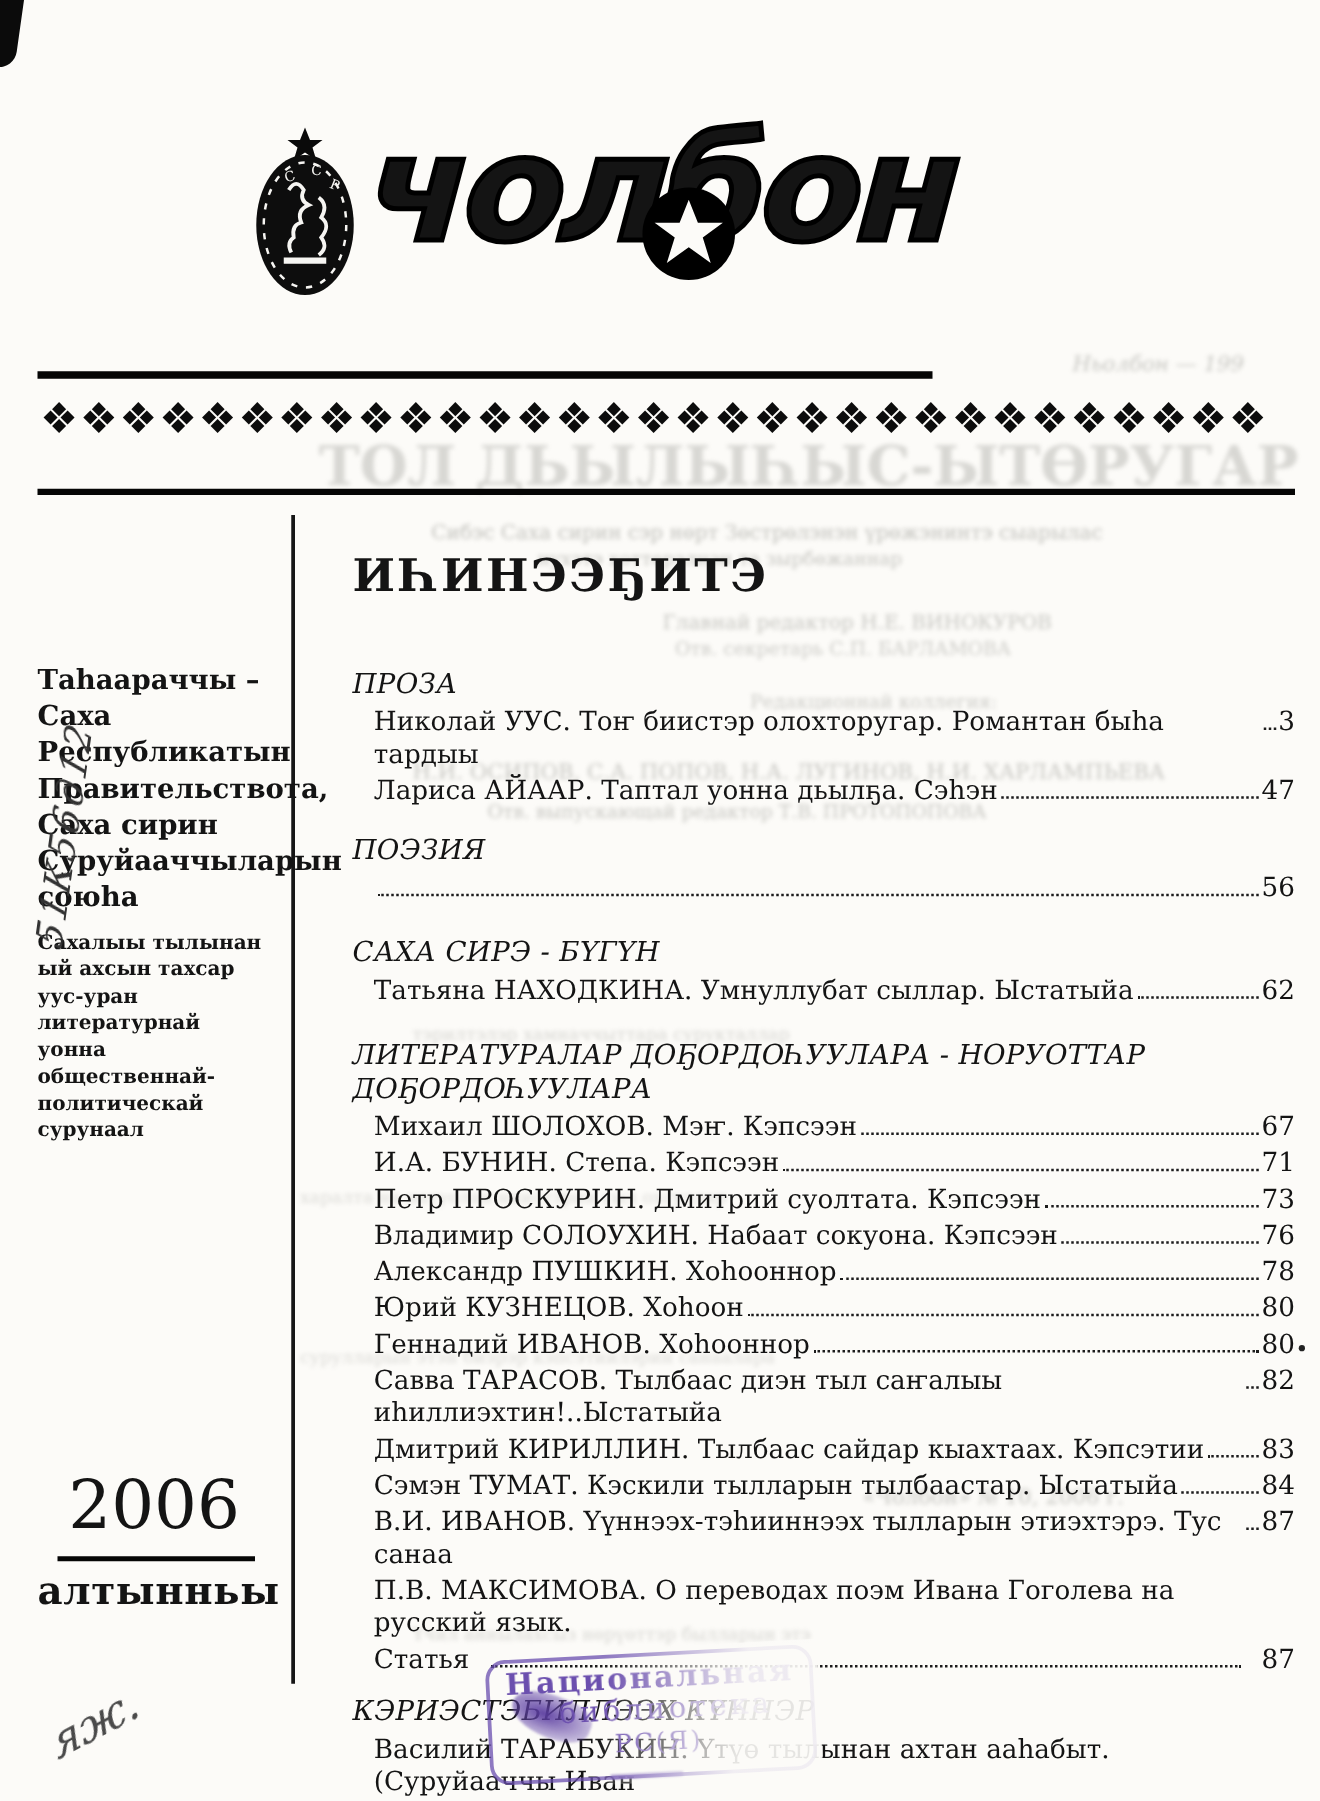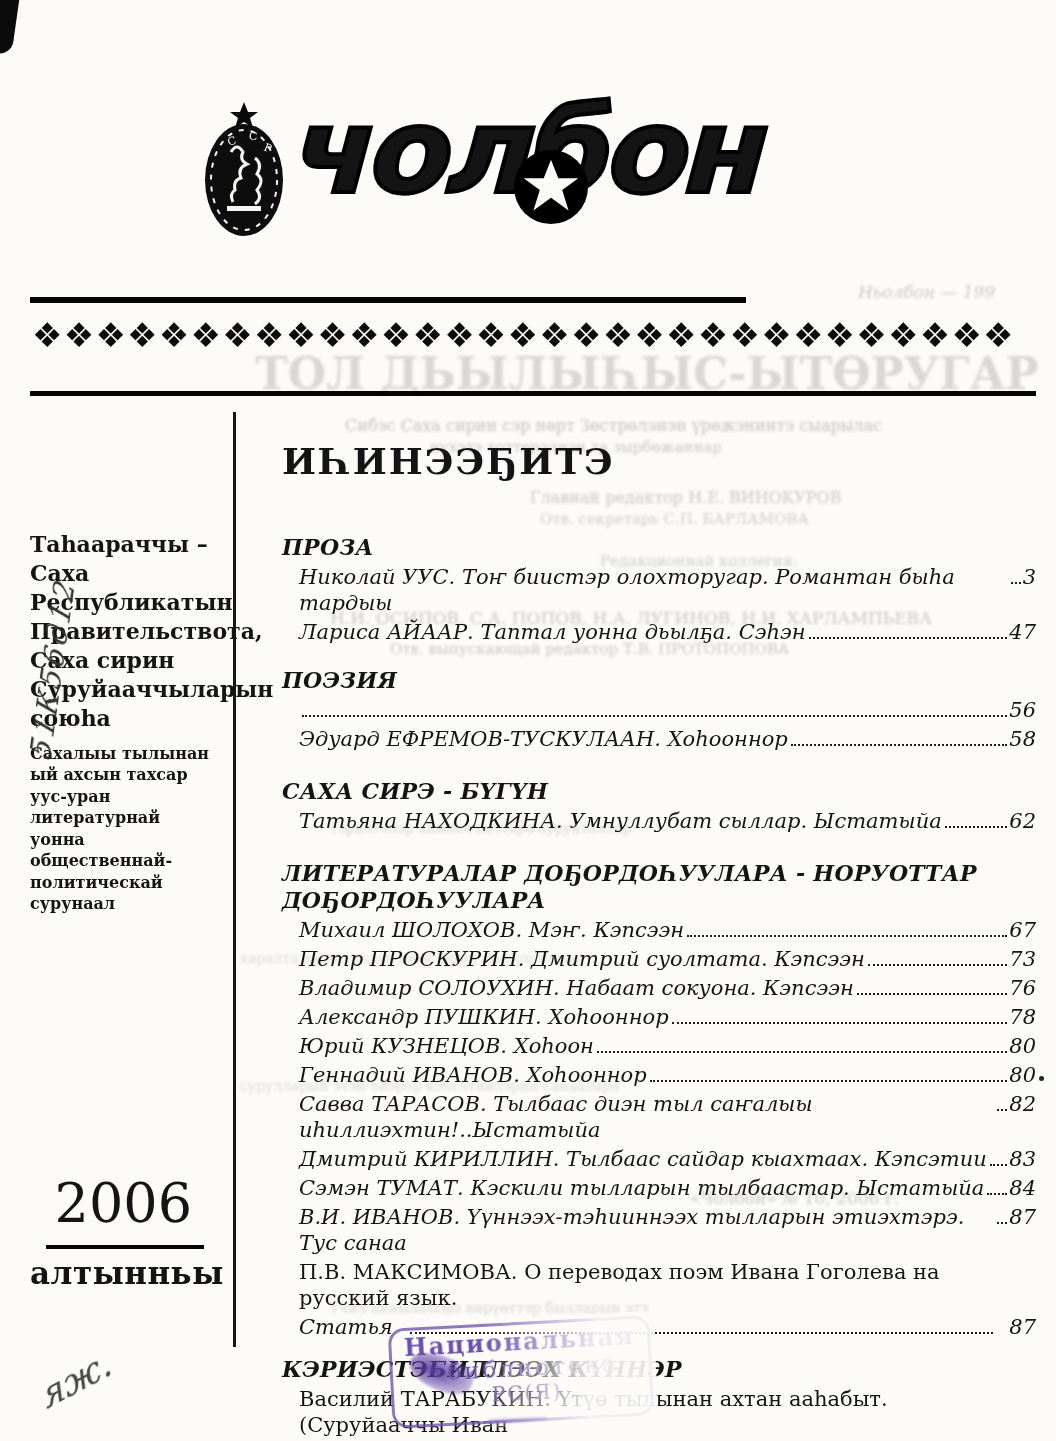--- a/index.html
+++ b/index.html
@@ -37,25 +37,25 @@
   .spine-mark{position:absolute;left:-78px;top:650px;width:260px;text-align:center;
         transform:rotate(-82deg) skewX(-12deg);font-style:italic;font-size:30px;color:#333;
         filter:blur(.4px);letter-spacing:3px;}
   .corner-mark{position:absolute;left:38px;top:1358px;transform:rotate(-28deg) skewX(-10deg);
         font-style:italic;font-size:36px;color:#4a4a4a;filter:blur(.4px);}
   
   .main-col{position:absolute;left:282px;top:412px;width:754px;}
   .contents-title{margin-top:28px;font-weight:bold;font-size:36px;
         letter-spacing:2px;}
   .toc-section{margin-top:0;}
-  .toc-section .hdr{font-weight:bold;font-style:italic;font-size:22px;letter-spacing:.3px;
+  .toc-section .hdr{font-weight:normal;font-style:italic;font-size:22px;letter-spacing:.3px;
         line-height:27px;}
   .sec-0{margin-top:52px;}.sec-1{margin-top:22px;}.sec-2{margin-top:26px;}
   .sec-3{margin-top:26px;}.sec-4{margin-top:16px;}
-  .toc-entry{display:flex;align-items:baseline;margin:3px 0 0 17px;font-size:21px;line-height:26px;font-style:italic;}
+  .toc-entry{display:flex;align-items:baseline;margin:3px 0 0 17px;font-size:21px;line-height:26px;}
   .toc-line1{margin:3px 0 0 17px;font-size:21px;line-height:26px;}
   .toc-entry .dots{flex:1 1 auto;min-width:10px;border-bottom:2.5px dotted #1c1c1c;
         margin:0 2px 4px 3px;}
   .toc-entry .pg{font-size:21px;}
   
   .stamp{position:absolute;left:390px;top:1322px;width:262px;height:100px;
         transform:rotate(-3deg);color:#6b4fae;}
   .stamp .frame{position:absolute;inset:0;border:3px solid rgba(106,78,175,.75);border-radius:16px;}
   .stamp .fade{position:absolute;inset:-4px;background:linear-gradient(100deg,rgba(252,251,248,0) 35%,rgba(252,251,248,.9) 75%);}
   .stamp .txt{position:absolute;left:0;top:6px;width:100%;text-align:center;filter:blur(.6px);
@@ -181,40 +181,40 @@
             <span class="dots"></span>
             <span class="pg">47</span>
           </div>
         </div>
         <div class="toc-section sec-1">
           <div class="hdr">ПОЭЗИЯ</div>
           <div class="toc-entry">
             <span class="dots"></span>
             <span class="pg">56</span>
           </div>
-          <div class="toc-entry">
-            <span>Эдуард ЕФРЕМОВ-ТУСКУЛААН. Хоһооннор</span>
-            <span class="dots"></span>
-            <span class="pg">58</span>
-          </div>
         </div>
         <div class="toc-section sec-2">
           <div class="hdr">САХА СИРЭ - БҮГҮН</div>
           <div class="toc-entry">
             <span>Татьяна НАХОДКИНА. Умнуллубат сыллар. Ыстатыйа</span>
             <span class="dots"></span>
             <span class="pg">62</span>
           </div>
         </div>
         <div class="toc-section sec-3">
           <div class="hdr">ЛИТЕРАТУРАЛАР ДОҔОРДОҺУУЛАРА - НОРУОТТАР ДОҔОРДОҺУУЛАРА</div>
           <div class="toc-entry">
             <span>Михаил ШОЛОХОВ. Мэҥ. Кэпсээн</span>
             <span class="dots"></span>
             <span class="pg">67</span>
+          </div>
+          <div class="toc-entry">
+            <span>И.А. БУНИН. Степа. Кэпсээн</span>
+            <span class="dots"></span>
+            <span class="pg">71</span>
           </div>
           <div class="toc-entry">
             <span>Петр ПРОСКУРИН. Дмитрий суолтата. Кэпсээн</span>
             <span class="dots"></span>
             <span class="pg">73</span>
           </div>
           <div class="toc-entry">
             <span>Владимир  СОЛОУХИН. Набаат сокуона. Кэпсээн</span>
             <span class="dots"></span>
             <span class="pg">76</span>

